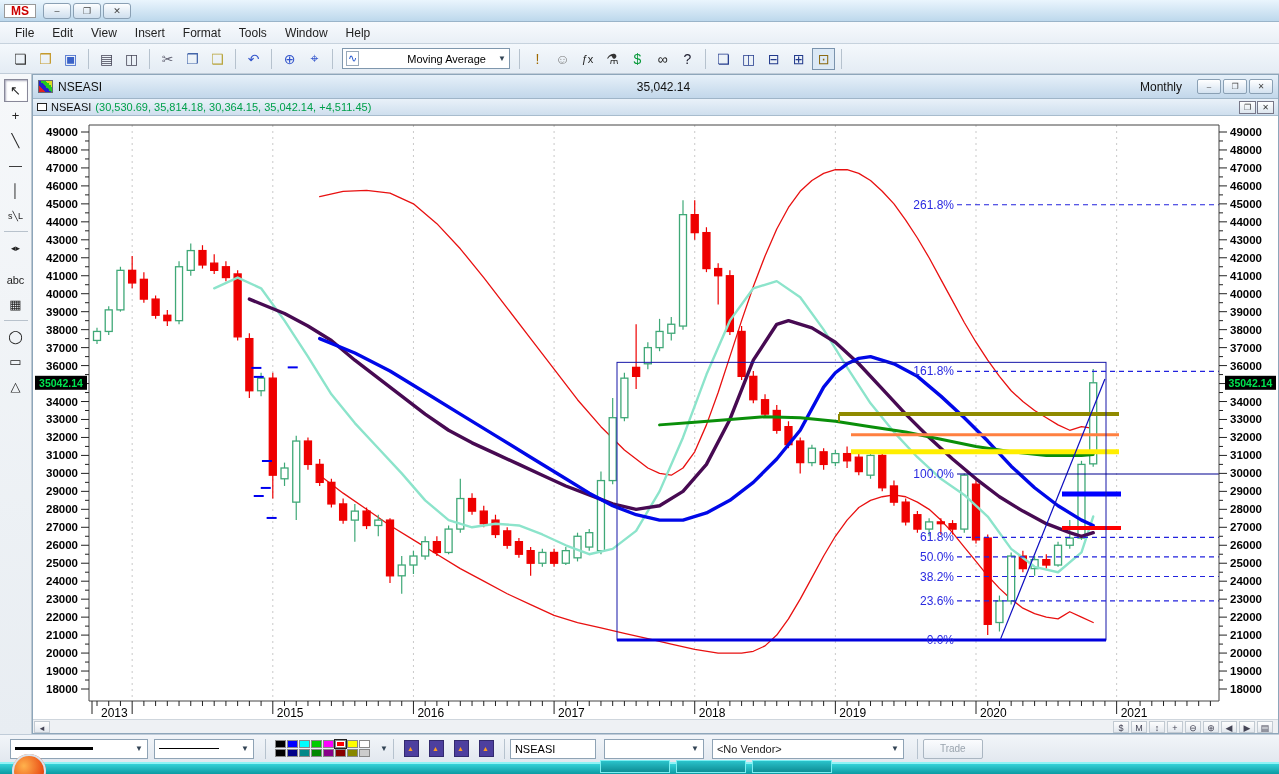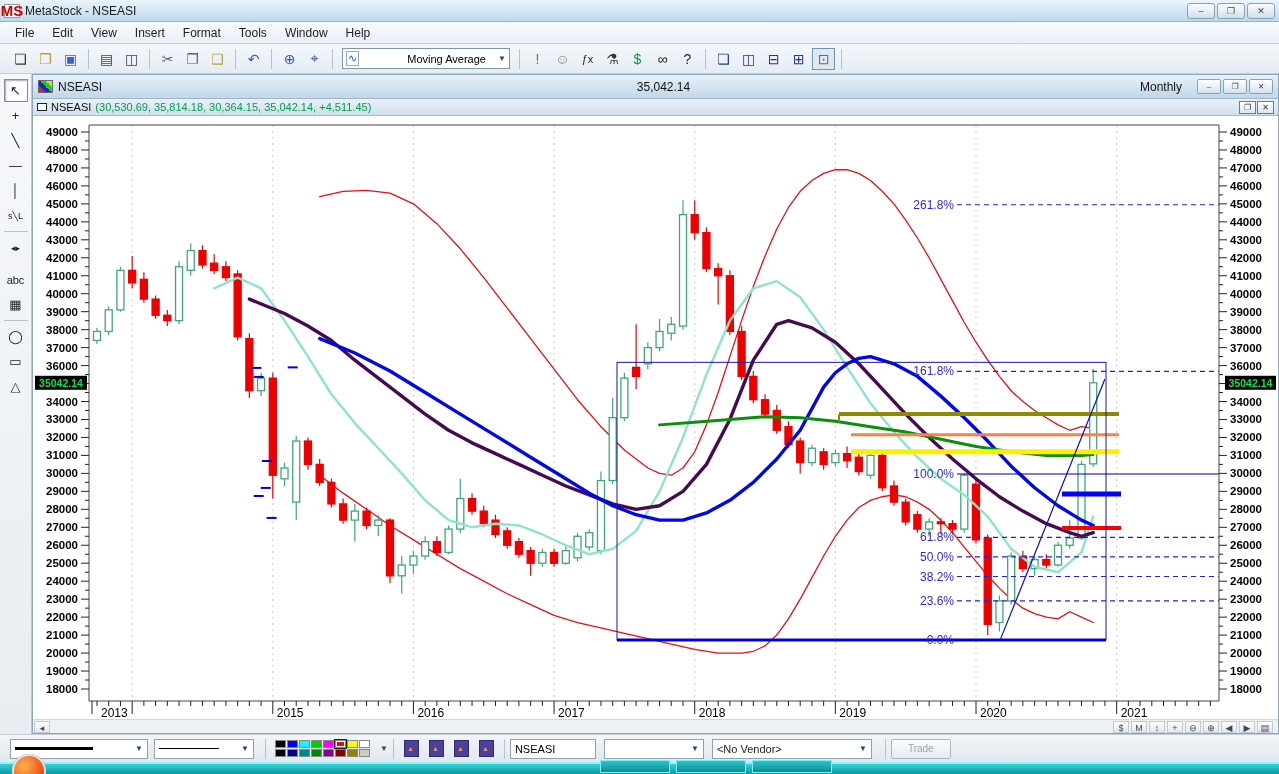--- a/index.html
+++ b/index.html
@@ -2,21 +2,21 @@
 <html><head>
 <meta charset="utf-8">
 <style>
   * { margin:0; padding:0; box-sizing:border-box; }
   html,body { width:1279px; height:774px; overflow:hidden; font-family:"Liberation Sans",sans-serif; }
   .app { width:1279px; height:774px; display:flex; flex-direction:column; background:#d7e3ef; position:relative; }
 
   
   .titlebar { height:22px; background:linear-gradient(#eaf5fd,#bdd8ec); border-bottom:1px solid #9ab4c9;
               display:flex; align-items:center; padding:0 4px; flex:0 0 auto; }
-  .app-icon { width:16px; height:14px; background:#fff; border:1px solid #999; color:#c00; font-size:15px; font-weight:bold;
+  .app-icon { width:32px; height:14px; background:#fff; border:1px solid #999; color:#c00; font-size:12px; font-weight:bold;
               display:inline-flex; align-items:center; justify-content:center; margin-right:5px; }
   .titlebar .title { font-size:12px; color:#1c1c1c; flex:1; }
   .winbtn { width:28px; height:16px; border:1px solid #8aa0b4; border-radius:3px; background:linear-gradient(#fdfeff,#cfdfee);
             font-size:9px; line-height:14px; text-align:center; color:#444; margin-left:2px; cursor:default; }
   
   .menubar { height:22px; background:linear-gradient(#f7fafd,#e9eff6); border-bottom:1px solid #c6d2dd;
              display:flex; align-items:center; padding-left:6px; flex:0 0 auto; }
   .menu-item { font-size:12px; color:#222; padding:2px 9px; }
   
   .toolbar { height:30px; background:linear-gradient(#f4f8fc,#e4ecf4); border-bottom:1px solid #c0ccd8;
@@ -87,21 +87,20 @@
                 background:radial-gradient(circle at 35% 35%,#ffb24d,#e8430f 70%,#a82a05); box-shadow:0 0 0 2px #d7e3ef inset; z-index:6; }
   svg text { font-family:"Liberation Sans",sans-serif; }
 </style>
 </head>
 <body>
 
 <div class="app">
 
   <div class="titlebar">
     <span class="app-icon">MS</span>
-    <span class="title">MetaStock - NSEASI</span>
     <span class="winbtns" style="display:flex" id="main-winbtns">
         <span class="winbtn">–</span>
         <span class="winbtn">❐</span>
         <span class="winbtn">✕</span>
       </span>
   </div>
 
   <div class="menubar" id="menubar">
       <span class="menu-item">File</span>
       <span class="menu-item">Edit</span>
@@ -790,21 +789,21 @@
         <span class="tmpl"></span>
         <span class="tmpl"></span>
         <span class="tmpl"></span>
       </span>
     <span class="tb-sep"></span>
     <input class="bb-input" value="NSEASI" style="">
     <span class="bb-combo" style="width:100px">
       <span style="flex:1"></span>
         <span class="bb-arr">▼</span>
     </span>
-    <span class="bb-combo" style="width:160px">
+    <span class="bb-combo" style="width:192px">
       <span style="flex:1">&lt;No Vendor&gt;</span>
       <span class="bb-arr">▼</span>
     </span>
     <span class="tb-sep"></span>
     <button class="bb-btn">Trade</button>
   </div>
 
   <div class="tealstrip">
     <span class="teal-seg" style="left:600px;width:70px"></span>
     <span class="teal-seg" style="left:676px;width:70px"></span>

